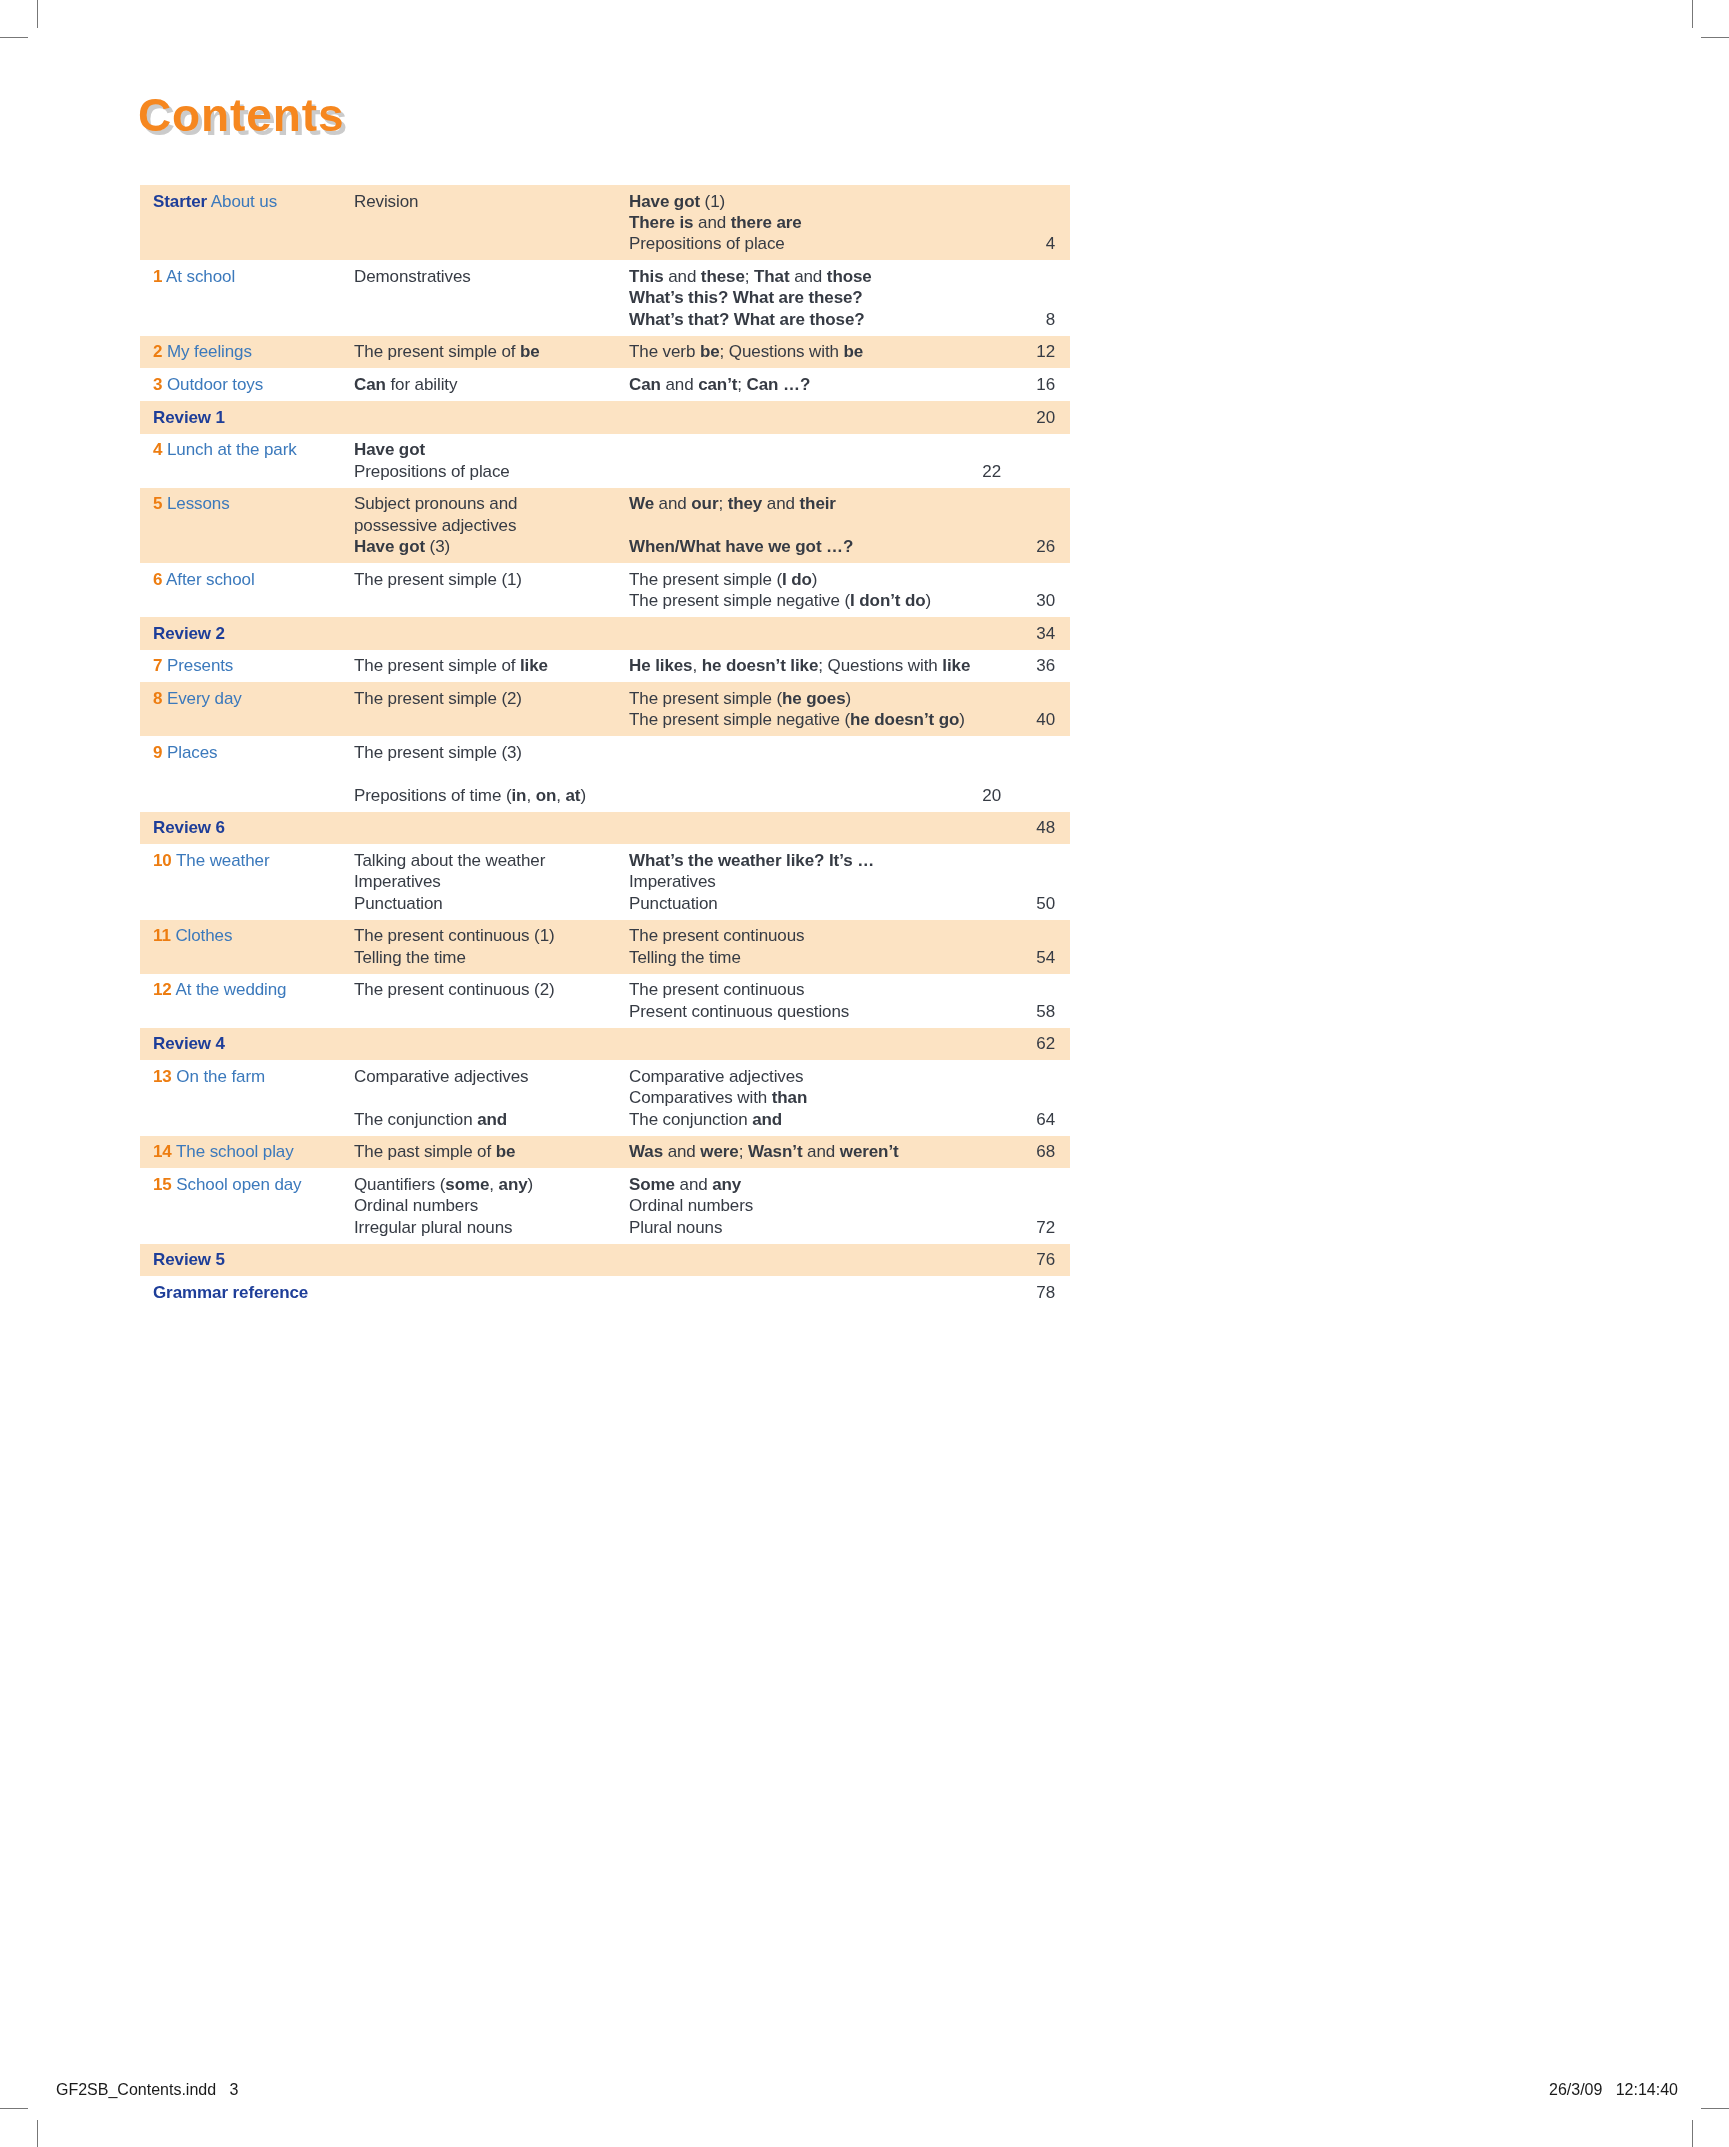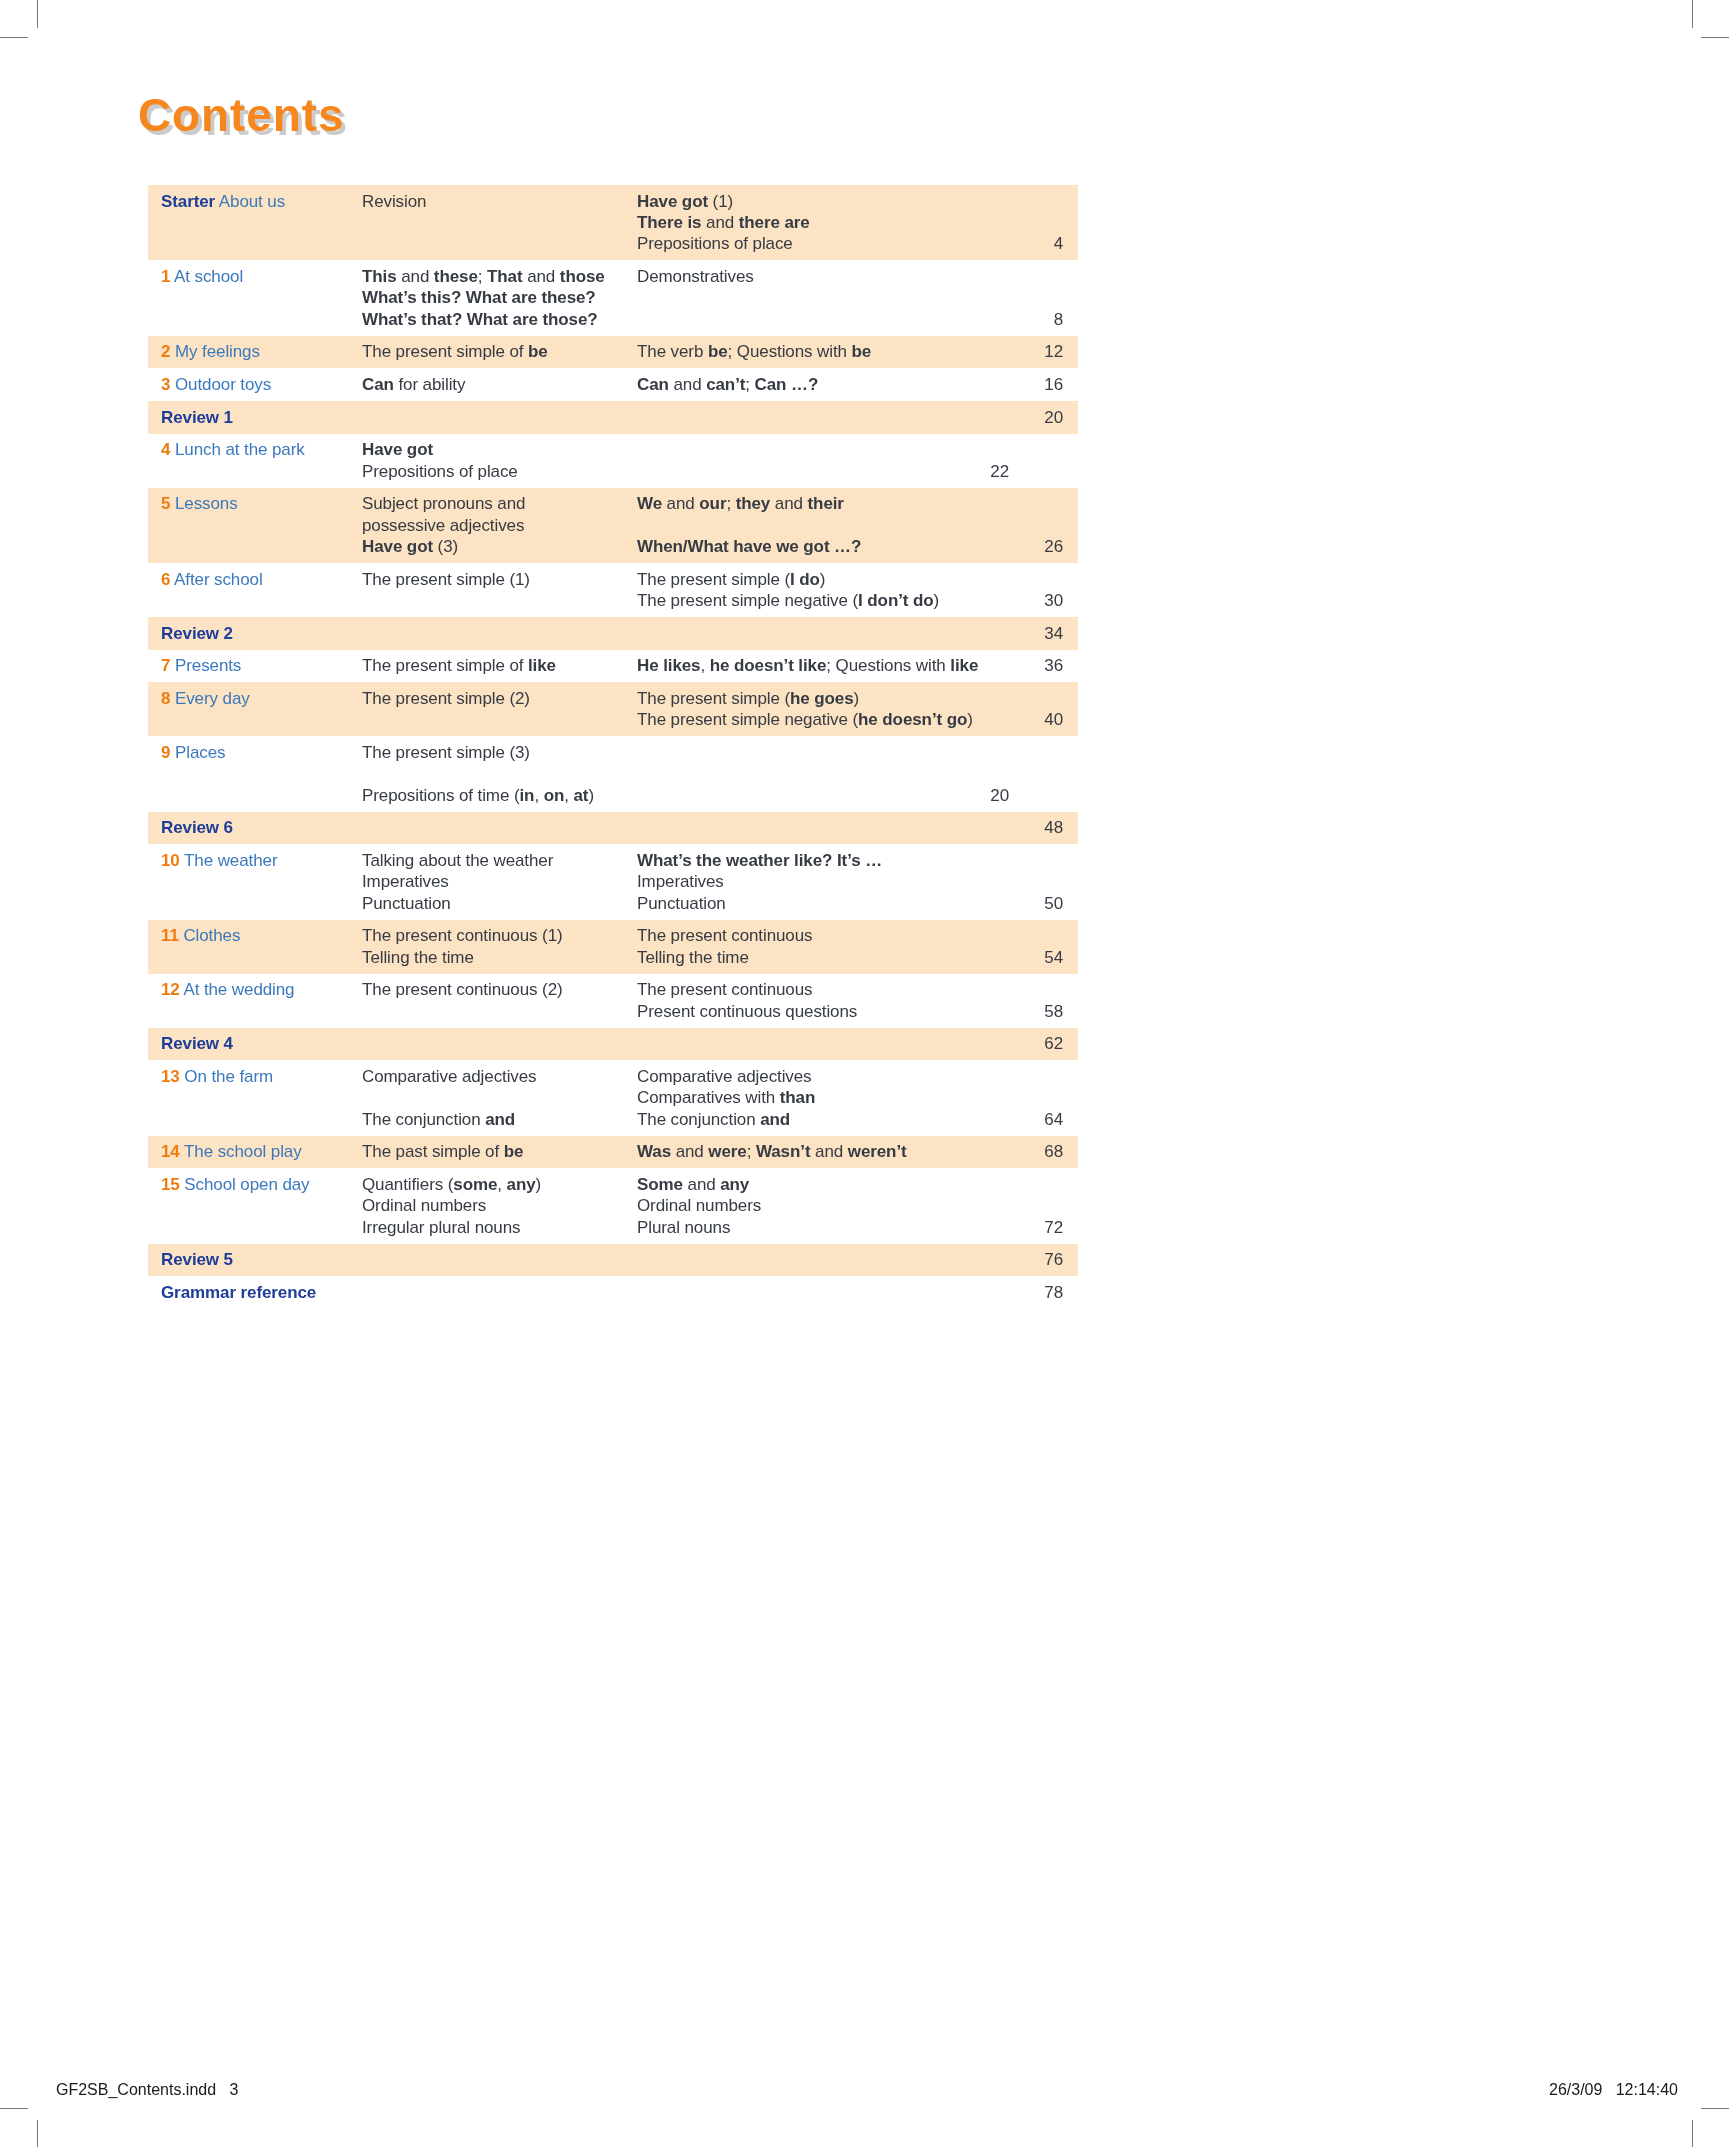--- a/index.html
+++ b/index.html
@@ -11,21 +11,21 @@
     background:#ffffff;
     overflow:hidden;
   }
   .page-title {
     position:absolute; left:138px; top:88px;
     font-size:46px; font-weight:bold; letter-spacing:0.9px;
     color:#F6871F;
     text-shadow:3.7px 3.7px 0 #cbcbcb;
   }
   .toc {
-    position:absolute; left:148px; top:185px; width:930px;
+    position:absolute; left:140px; top:185px; width:930px;
     font-size:17px; line-height:21.4px; letter-spacing:-0.1px;
     color:#363B44;
   }
   .row {
     display:grid;
     grid-template-columns:214px 275px 387px 1fr;
     padding:5.6px 0;
   }
   .row.shade { background:#FCE3C3; }
   .cell { white-space:nowrap; }
@@ -68,22 +68,22 @@
 
   <div class="toc" id="toc-rows">
       <div class="row shade">
         <div class="cell unit"><span class="num navy">Starter</span> <span class="unit-title">About us</span></div>
         <div class="cell grammar">Revision</div>
         <div class="cell structures"><b>Have got</b> (1)<br><b>There is</b> and <b>there are</b><br>Prepositions of place</div>
         <div class="cell page">4</div>
       </div>
       <div class="row">
         <div class="cell unit"><span class="num orange">1</span> <span class="unit-title">At school</span></div>
+        <div class="cell grammar">Demonstratives</div>
         <div class="cell structures"><b>This</b> and <b>these</b>; <b>That</b> and <b>those</b><br><b>What’s this? What are these?</b><br><b>What’s that? What are those?</b></div>
-        <div class="cell grammar">Demonstratives</div>
         <div class="cell page">8</div>
       </div>
       <div class="row shade">
         <div class="cell unit"><span class="num orange">2</span> <span class="unit-title">My feelings</span></div>
         <div class="cell grammar">The present simple of <b>be</b></div>
         <div class="cell structures">The verb <b>be</b>; Questions with <b>be</b></div>
         <div class="cell page">12</div>
       </div>
       <div class="row">
         <div class="cell unit"><span class="num orange">3</span> <span class="unit-title">Outdoor toys</span></div>

